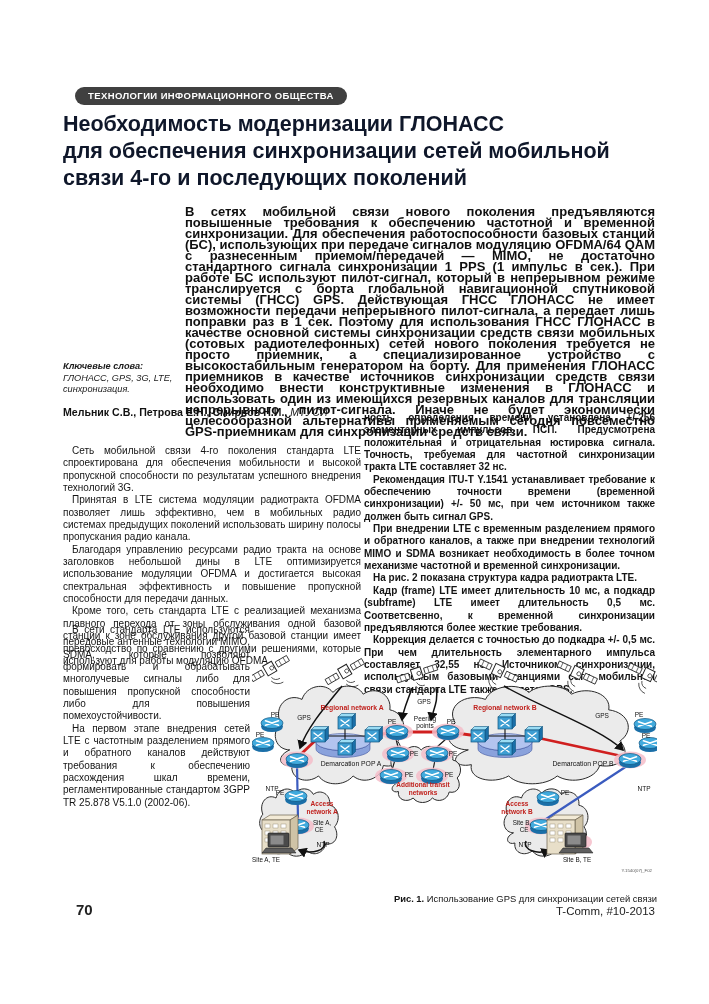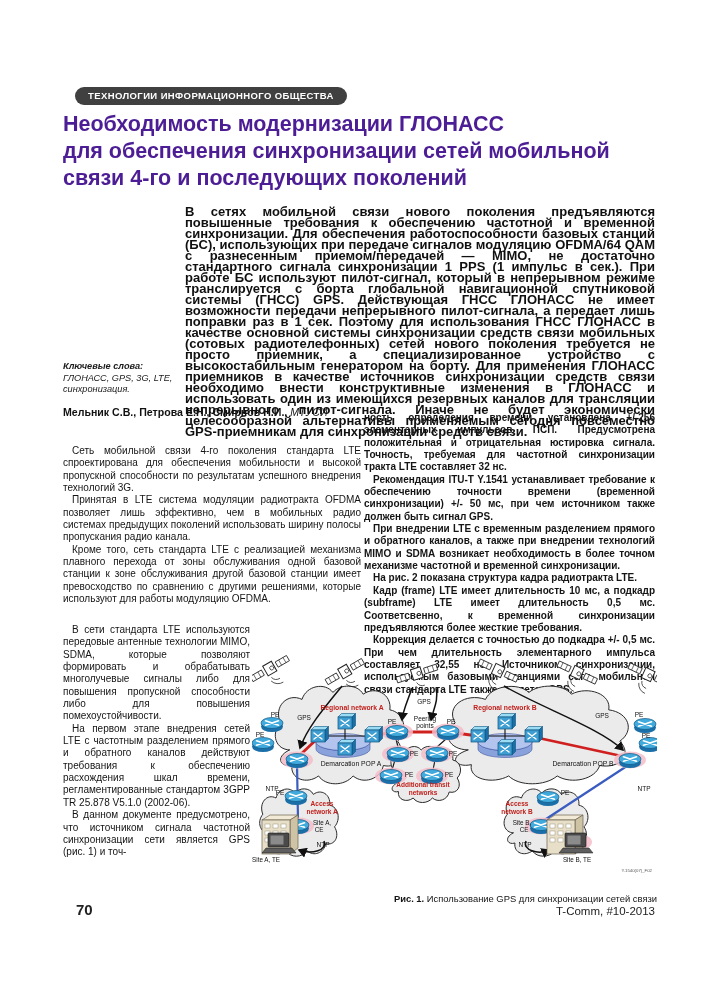--- a/index.html
+++ b/index.html
@@ -5,21 +5,21 @@
   html,body{margin:0;padding:0;}
   body{
     width:709px;height:1004px;background:#ffffff;position:relative;
     font-family:"Liberation Sans",sans-serif;color:#111;overflow:hidden;
   }
   .abs{position:absolute;}
   .badge{
     left:75px;top:87px;background:#404040;color:#fff;font-size:9.5px;font-weight:bold;
     letter-spacing:.4px;padding:3px 13px 4px;border-radius:10px;white-space:nowrap;
   }
-  .title{left:63px;top:111px;width:580px;font-size:21.5px;font-weight:bold;line-height:27px;color:#4c1d95;}
+  .title{left:63px;top:111px;width:580px;font-size:21.5px;font-weight:bold;line-height:27px;color:#0f172a;}
   .title span{display:block;}
   .abstract{
     left:185px;top:206px;width:470px;font-size:13px;font-weight:bold;line-height:11px;
     text-align:justify;color:#101010;
   }
   .keywords{left:63px;top:361px;width:118px;font-size:9.2px;font-style:italic;line-height:11.6px;color:#1a1a1a;}
   .keywords .kw-label{font-weight:bold;}
   .byline{left:63px;top:406px;font-size:10.6px;white-space:nowrap;}
   .byline .authors{font-weight:bold;margin-top:32px;}
   .byline .affil{font-style:italic;}
@@ -61,27 +61,27 @@
 </div>
 
 <div class="abs byline">
   <span class="authors">Мельник С.В., Петрова Е.Н., Смирнов Н.И.,</span>
   <span class="affil">МТУСИ</span>
 </div>
 
 <div class="abs col col-left-top">
   <p>Сеть мобильной связи 4-го поколения стандарта LTE спроектирована для обеспечения мобильности и высокой пропускной способности по результатам успешного внедрения технологий 3G.</p>
   <p>Принятая в LTE система модуляции радиотракта OFDMA позволяет лишь эффективно, чем в мобильных радио системах предыдущих поколений использовать ширину полосы пропускания радио канала.</p>
+  <p>Благодаря управлению ресурсами радио тракта на основе заголовков небольшой дины в LTE оптимизируется использование модуляции OFDMA и достигается высокая спектральная эффективность и повышение пропускной способности для передачи данных.</p>
   <p>Кроме того, сеть стандарта LTE с реализацией механизма плавного перехода от зоны обслуживания одной базовой станции к зоне обслуживания другой базовой станции имеет превосходство по сравнению с другими решениями, которые используют для работы модуляцию OFDMA.</p>
 </div>
 
 <div class="abs col col-left-narrow">
   <p>В сети стандарта LTE используются передовые антенные технологии MIMO, SDMA, которые позволяют формировать и обрабатывать многолучевые сигналы либо для повышения пропускной способности либо для повышения помехоустойчивости.</p>
   <p>На первом этапе внедрения сетей LTE с частотным разделением прямого и обратного каналов действуют требования к обеспечению расхождения шкал времени, регламентированные стандартом 3GPP TR 25.878 V5.1.0 (2002-06).</p>
-  <p>В данном документе предусмотрено, что источником сигнала частотной синхронизации сети является GPS (рис. 1) и точ-</p>
 </div>
 
 <div class="abs col col-right">
   <p class="noindent">ность определения времени установлена +/-256 элементарных импульсов ПСП. Предусмотрена положительная и отрицательная юстировка сигнала. Точность, требуемая для частотной синхронизации тракта LTE составляет 32 нс.</p>
   <p>Рекомендация ITU-T Y.1541 устанавливает требование к обеспечению точности времени (временной синхронизации) +/- 50 мс, при чем источником также должен быть сигнал GPS.</p>
   <p>При внедрении LTE с временным разделением прямого и обратного каналов, а также при внедрении технологий MIMO и SDMA возникает необходимость в более точном механизме частотной и временной синхронизации.</p>
   <p>На рис. 2 показана структура кадра радиотракта LTE.</p>
   <p>Кадр (frame) LTE имеет длительность 10 мс, а подкадр (subframe) LTE имеет длительность 0,5 мс. Соответсвенно, к временной синхронизации предъявляются более жесткие требования.</p>
   <p>Коррекция делается с точностью до подкадра +/- 0,5 мс. При чем длительность элементарного импульса составляет 32,55 нс. Источником синхронизации, используемым базовыми станциями сети мобильной связи стандарта LTE также является GPS.</p>
 </div>

